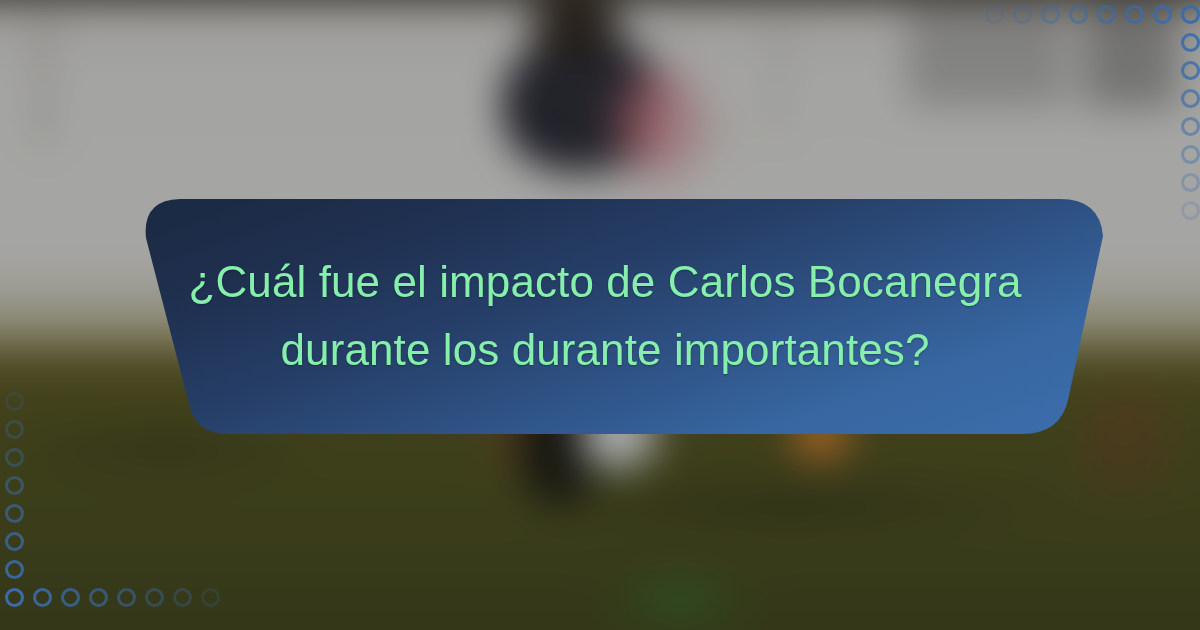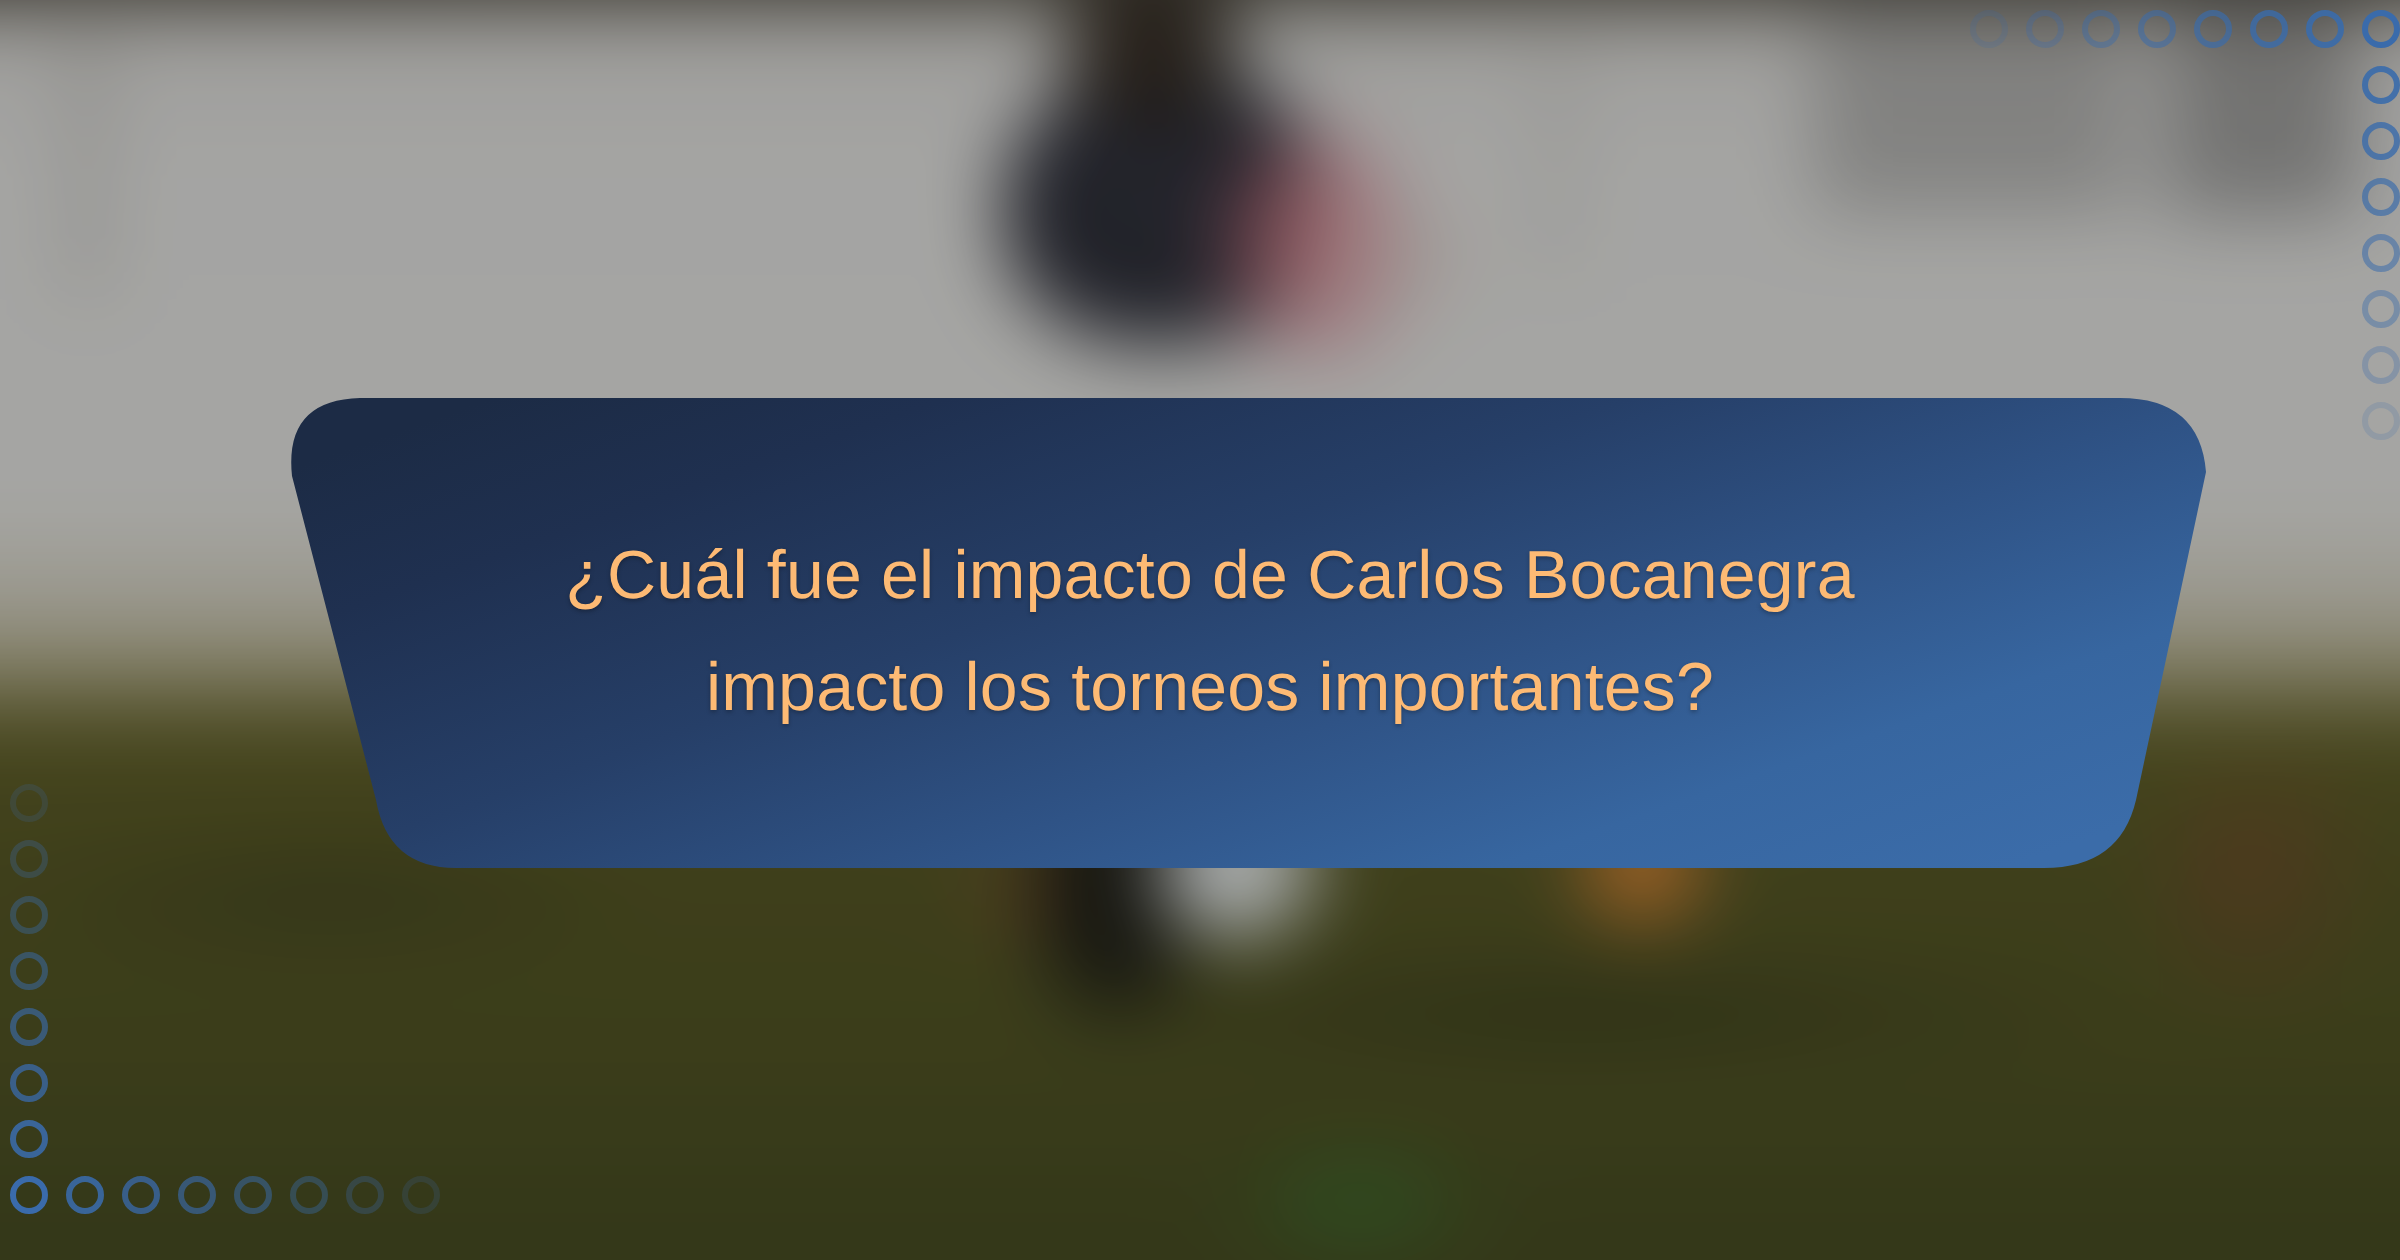--- a/index.html
+++ b/index.html
@@ -217,22 +217,22 @@
     inset: 0;
     display: flex;
     flex-direction: column;
     align-items: center;
     justify-content: center;
     gap: 16px;
     padding: 0 90px;
     box-sizing: border-box;
   }
   .q-line {
-    color: #fdba74;
-    font-size: 34px;
+    color: #86efac;
+    font-size: 44px;
     line-height: 1.18;
     font-weight: 400;
     letter-spacing: .1px;
     text-align: center;
     white-space: nowrap;
     text-shadow: 0 1px 2px rgba(0,0,0,.28);
   }
 </style>
 </head>
 <body>
@@ -314,17 +314,17 @@
                L 960 7
                Q 1000 7 1003 44
                L 968 208
                Q 960 242 922 242
                L 128 242
                Q 94 242 88 208 Z" fill="url(#cardGrad)"></path>
     </svg>
 
     <div class="card-text">
       <div class="q-line">¿Cuál fue el impacto de Carlos Bocanegra</div>
-      <div class="q-line">impacto los torneos importantes?</div>
+      <div class="q-line">durante los durante importantes?</div>
     </div>
   </div>
 
 </div>
 
 </body></html>

